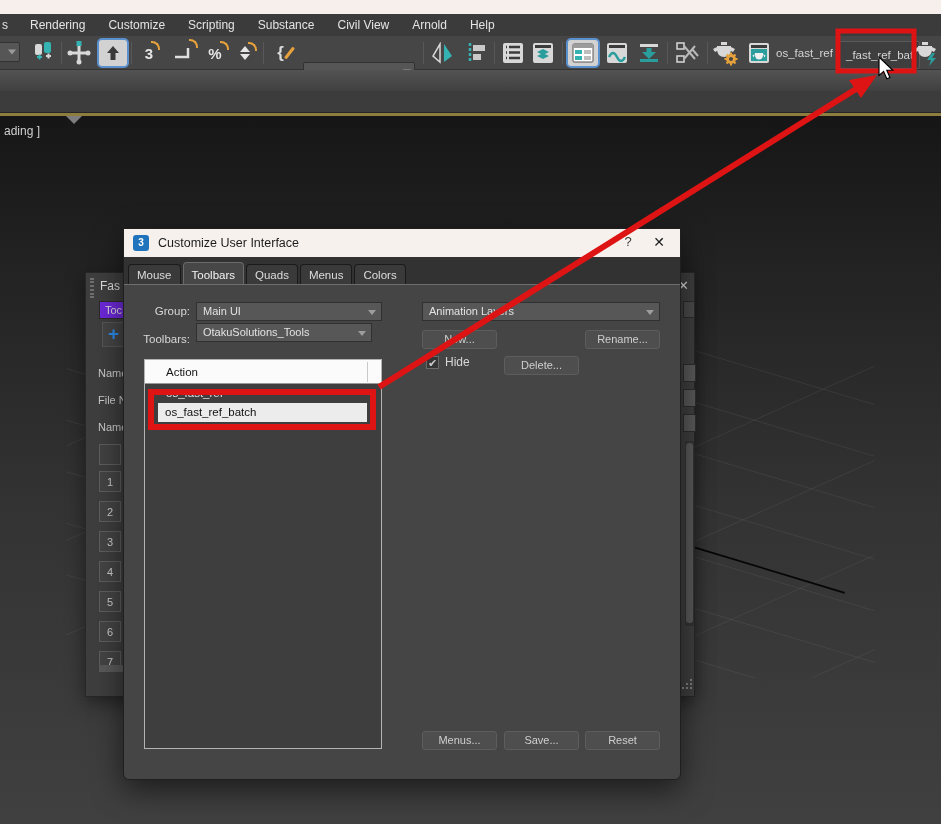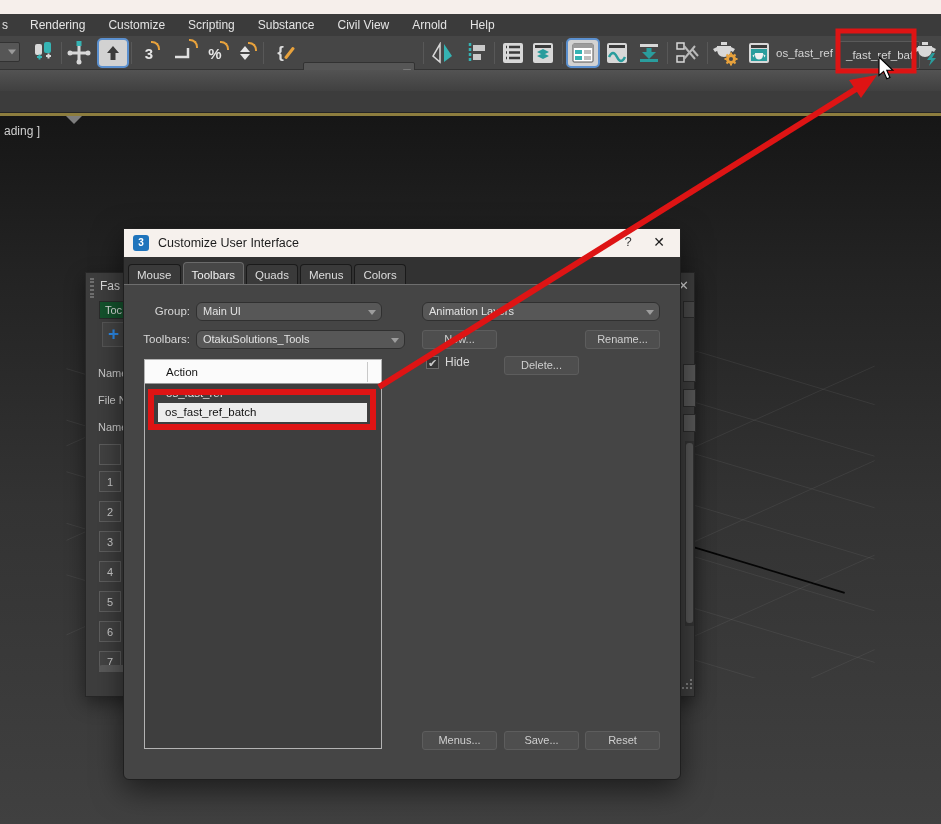--- a/index.html
+++ b/index.html
@@ -37,21 +37,21 @@
   #vp-label { position:absolute; left:4px; top:8px; color:#cfcfcf; font-size:12px; }
   #vp-funnel { position:absolute; left:66px; top:8px; }
   #vp-funnel .cone { width:0; height:0; border-left:8px solid transparent; border-right:8px solid transparent; border-top:8px solid #7d7d7d; }
   #vp-funnel .stem { width:3px; height:5px; background:#7d7d7d; margin:-1px auto 0; }
 
   
   #bg-window { left:85px; top:272px; width:610px; height:425px; background:#3e3e3e; border:1px solid #272727; box-shadow:0 6px 18px rgba(0,0,0,.45); }
   #bg-window .lbl { position:absolute; color:#cccccc; font-size:11px; }
   #bgw-handle { position:absolute; left:4px; top:5px; width:4px; height:20px; border-left:2px dotted #6f6f6f; border-right:2px dotted #6f6f6f; }
   #bgw-title { position:absolute; left:14px; top:6px; color:#dddddd; font-size:12px; }
-  #bgw-tab { position:absolute; left:13px; top:28px; padding:2px 5px; background:#14532d; border:1px solid #2b2b2b; color:#dddddd; font-size:11px; }
+  #bgw-tab { position:absolute; left:13px; top:28px; padding:2px 5px; background:#6d28d9; border:1px solid #2b2b2b; color:#dddddd; font-size:11px; }
   #bgw-add { position:absolute; left:16px; top:49px; width:23px; height:25px; background:#454545; border:1px solid #565656; color:#2d8ceb; font-size:19px; font-weight:bold; line-height:22px; text-align:center; }
   .bgw-cell { position:absolute; left:13px; width:22px; height:21px; background:#444444; border:1px solid #5e5e5e; color:#cccccc; font-size:11px; display:flex; align-items:center; justify-content:center; }
   #bgw-hscroll { position:absolute; left:13px; top:392px; width:28px; height:7px; background:#5a5a5a; border-radius:3px; }
   #bgw-close { position:absolute; left:592px; top:5px; color:#dddddd; font-size:13px; }
   .bgw-rrect { position:absolute; left:597px; width:13px; height:18px; background:#585858; border:1px solid #2c2c2c; }
   #bgw-minibox { position:absolute; left:597px; top:28px; width:12px; height:17px; background:#4a4a4a; border:1px solid #2b2b2b; }
   #bgw-rtext { position:absolute; left:589px; top:173px; color:#bbbbbb; font-size:11px; }
   #bgw-vtrack { position:absolute; left:599px; top:168px; width:9px; height:185px; background:#333333; }
   #bgw-vthumb { position:absolute; left:1px; top:2px; width:7px; height:180px; background:#585858; border-radius:3px; }
   #bgw-grip { position:absolute; left:596px; top:414px; width:2px; height:2px; background:#808080; box-shadow:4px 0 #808080, 8px 0 #808080, 4px -4px #808080, 8px -4px #808080, 8px -8px #808080; }
@@ -61,21 +61,21 @@
   #dlg-titlebar { position:absolute; left:0; top:0; width:100%; height:28px; background:#f6f1ed; display:flex; align-items:center; }
   #dlg-icon { width:16px; height:16px; margin-left:9px; background:#1f74bc; border-radius:3px; color:#ffffff; font-size:10px; font-weight:bold; text-align:center; line-height:16px; }
   #dlg-title { margin-left:9px; font-size:12.5px; color:#1c1c1c; }
   #dlg-help { position:absolute; right:44px; top:5px; color:#3a3a3a; font-size:13px; width:16px; text-align:center; }
   #dlg-close { position:absolute; right:12px; top:5px; color:#1c1c1c; font-size:14px; width:18px; text-align:center; }
   #dlg-tabstrip { position:absolute; left:0; top:28px; width:100%; height:28px; background:#323232; border-bottom:1px solid #6e6e6e; }
   #dlg-tabs { position:absolute; left:4px; bottom:0; display:flex; gap:2px; align-items:flex-end; }
   .dlg-tab { background:#3a3a3a; border:1px solid #1a1a1a; border-bottom:none; border-radius:4px 4px 0 0; color:#dddddd; font-size:11.5px; padding:4px 8px 3px; }
   .dlg-tab.active { background:#474747; border-color:#6a6a6a; color:#f2f2f2; padding-top:6px; }
   .fieldlabel { position:absolute; color:#d8d8d8; font-size:11.5px; text-align:right; width:58px; }
-  .dlg-drop { position:absolute; height:19px; background:#575757; border:1px solid #303030; border-radius:6px; color:#e2e2e2; font-size:11px; line-height:17px; padding-left:6px; }
+  .dlg-drop { position:absolute; height:19px; background:#575757; border:1px solid #303030; border-radius:0; color:#e2e2e2; font-size:11px; line-height:17px; padding-left:6px; }
   .dlg-drop .caret { position:absolute; right:5px; top:7px; width:0; height:0; border-left:4px solid transparent; border-right:4px solid transparent; border-top:5px solid #9d9d9d; }
   .dlg-btn { position:absolute; width:75px; height:19px; background:#4e4e4e; border:1px solid #5d5d5d; border-radius:3px; color:#cfcfcf; font-size:11px; text-align:center; line-height:17px; }
   #hide-check { position:absolute; left:302px; top:127px; width:13px; height:13px; background:#353535; border:1px solid #6a6a6a; color:#c9c9c9; font-size:11px; line-height:12px; text-align:center; }
   #hide-label { position:absolute; left:321px; top:126px; color:#d8d8d8; font-size:12px; }
   #action-list { position:absolute; left:20px; top:130px; width:238px; height:390px; background:#3e3e3e; border:1px solid #b3b3b3; }
   #action-header { position:absolute; left:0; top:0; width:100%; height:24px; background:#fbfbfb; border-bottom:1px solid #999; color:#151515; font-size:11.5px; line-height:24px; padding-left:21px; }
   #action-header .coldiv { position:absolute; right:13px; top:2px; width:1px; height:20px; background:#c9c9c9; }
   #action-item-0 { position:absolute; left:21px; top:27px; color:#e0e0e0; font-size:11.5px; }
   #action-item-1 { position:absolute; left:13px; top:43px; width:209px; height:19px; background:#ececec; color:#111111; font-size:11.5px; line-height:19px; padding-left:7px; }
 
@@ -336,21 +336,21 @@
         <span class="dlg-tab">Menus</span>
         <span class="dlg-tab">Colors</span>
       </div>
   </div>
 
   <span class="fieldlabel" style="left:8px;top:76px;">Group:</span>
   <div class="dlg-drop" style="left:72px;top:73px;width:186px;">
     <span>Main UI</span><span class="caret"></span>
   </div>
   <span class="fieldlabel" style="left:8px;top:104px;">Toolbars:</span>
-  <div class="dlg-drop" style="left:72px;top:101px;width:209px;">
+  <div class="dlg-drop" style="left:72px;top:94px;width:176px;">
     <span>OtakuSolutions_Tools</span><span class="caret"></span>
   </div>
 
   <div class="dlg-drop" style="left:298px;top:73px;width:238px;">
     <span>Animation Layers</span><span class="caret"></span>
   </div>
   <span class="dlg-btn" style="left:298px;top:101px;">New...</span>
   <span class="dlg-btn" style="left:380px;top:101px;margin-top:26px;">Delete...</span>
   <span class="dlg-btn" style="left:461px;top:101px;text-align:center;">Rename...</span>
   <span id="hide-check">✔</span>

